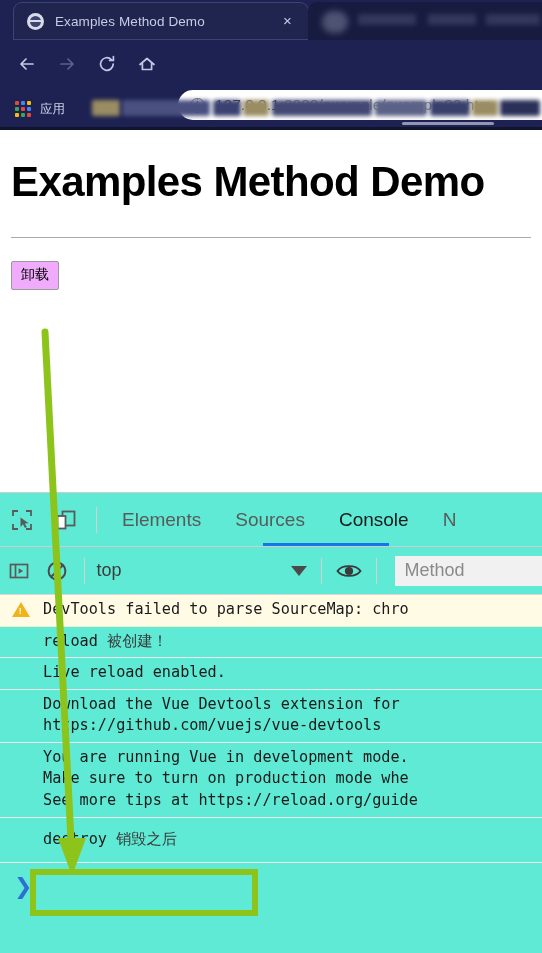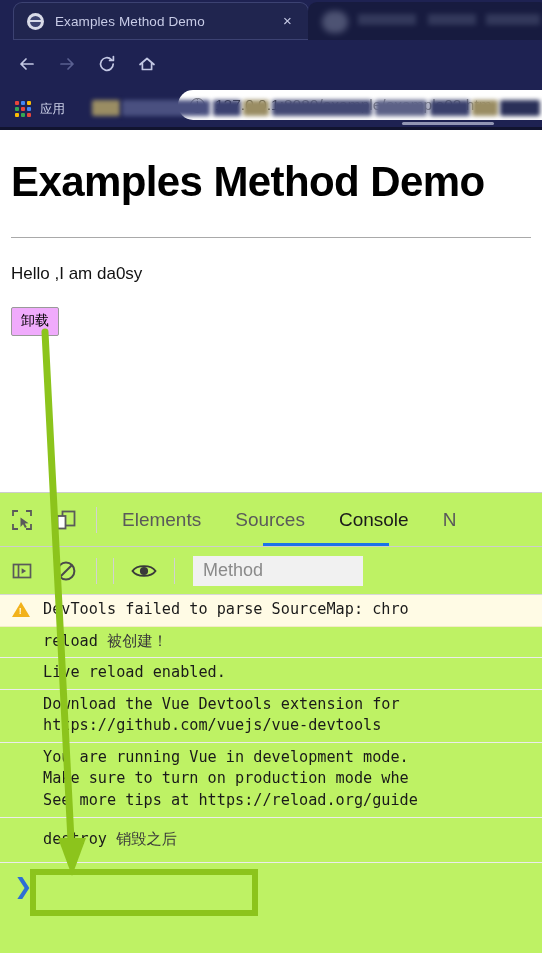--- a/index.html
+++ b/index.html
@@ -169,21 +169,21 @@
     background: #f0abfc;
     border: 1px solid #9a9a9a;
     border-radius: 2px;
     line-height: 1.25;
   }
 
   
   .devtools {
     position: absolute; top: 492px; left: 0;
     width: 542px; height: 461px;
-    background: #bef264;
+    background: #5eead4;
     border-top: 1px solid #cdcdcd;
     overflow: hidden;
   }
   .dt-tabbar {
     position: relative;
     height: 54px; width: 542px;
     border-bottom: 1px solid #cdcdcd;
     display: flex; align-items: center;
   }
   .dt-icon-btn {
@@ -373,21 +373,20 @@
 
       <span class="scroll-hint"></span>
     </div>
 
     <span class="chrome-bottom-edge"></span>
   </div>
 
   <div class="page">
     <h1 class="page-h1">Examples Method Demo</h1>
     <hr class="page-hr">
-    <p class="page-p">Hello ,I am da0sy</p>
     <button class="page-btn">卸载</button>
   </div>
 
   <div class="devtools">
 
     <div class="dt-tabbar">
       <div class="dt-icon-btn">
         <svg width="26" height="26" viewBox="0 0 26 26" fill="none" stroke="#5a5a5a" stroke-width="1.8">
           <path d="M4 9 V4 H9 M17 4 H22 V9 M22 17 V22 H17 M9 22 H4 V17"></path>
           <path d="M11.5 10.5 L11.5 20 L14 17.2 L16 21 L17.8 20.1 L15.8 16.4 L19.6 16.2 Z" fill="#5a5a5a" stroke="none"></path>
@@ -415,20 +414,24 @@
           <path d="M11.6 9.2 L16.2 12 L11.6 14.8 Z" fill="#5a5a5a" stroke="none"></path>
         </svg>
       </div>
       <div class="dt-icon-btn">
         <svg width="24" height="24" viewBox="0 0 24 24" fill="none" stroke="#4a4a4a" stroke-width="2">
           <circle cx="12" cy="12" r="8.4"></circle>
           <path d="M6.2 17.8 L17.8 6.2"></path>
         </svg>
       </div>
       <span class="dt-sep"></span>
+      <div class="ctx-select">
+        <span>top</span>
+        <span class="ctx-caret"></span>
+      </div>
       <span class="dt-sep"></span>
       <div class="dt-icon-btn">
         <svg width="28" height="20" viewBox="0 0 28 20" fill="none" stroke="#3a3a3a" stroke-width="1.9">
           <path d="M2.5 10 C7 3.5, 21 3.5, 25.5 10 C21 16.5, 7 16.5, 2.5 10 Z" fill="none"></path>
           <circle cx="14" cy="10" r="4.1" fill="#3a3a3a" stroke="none"></circle>
         </svg>
       </div>
       <span class="dt-sep"></span>
       <div class="filter-box">
         <span>Method</span>

